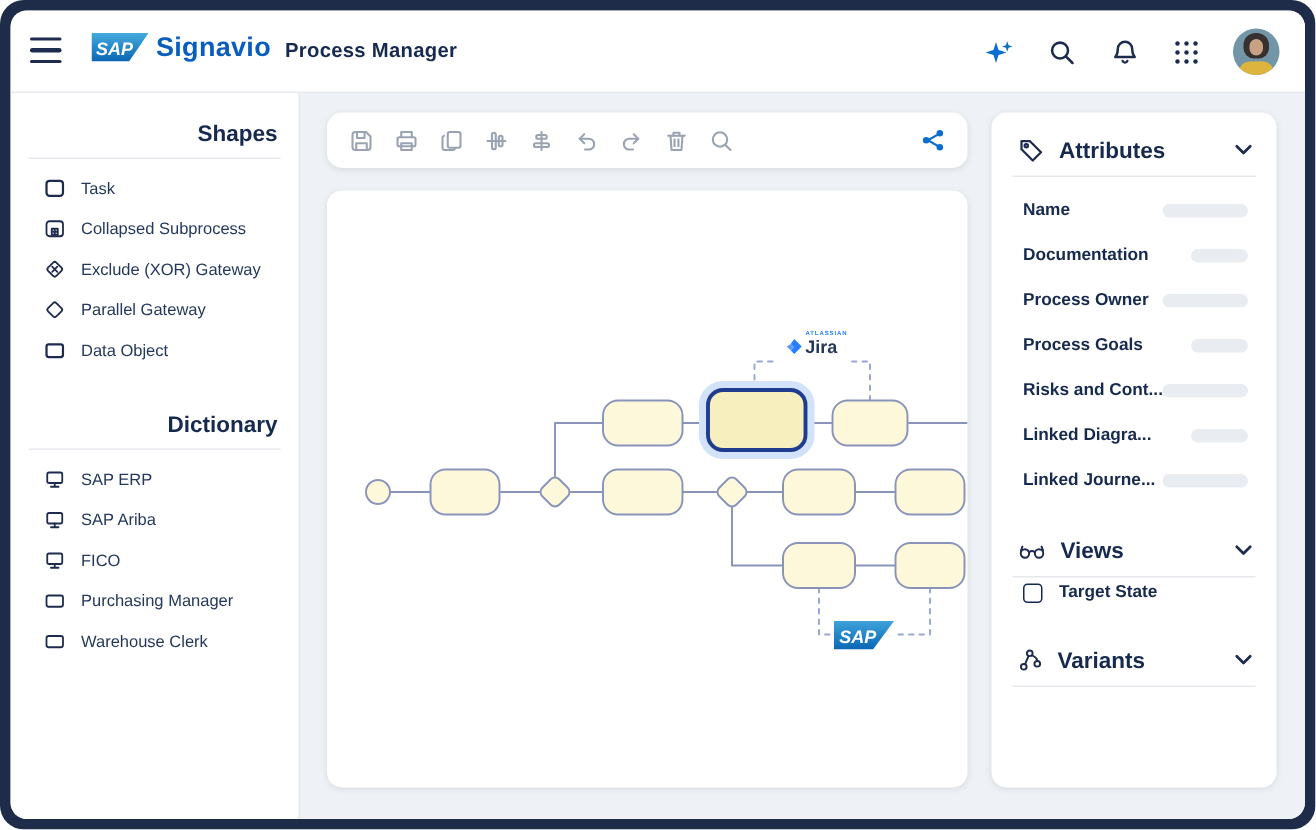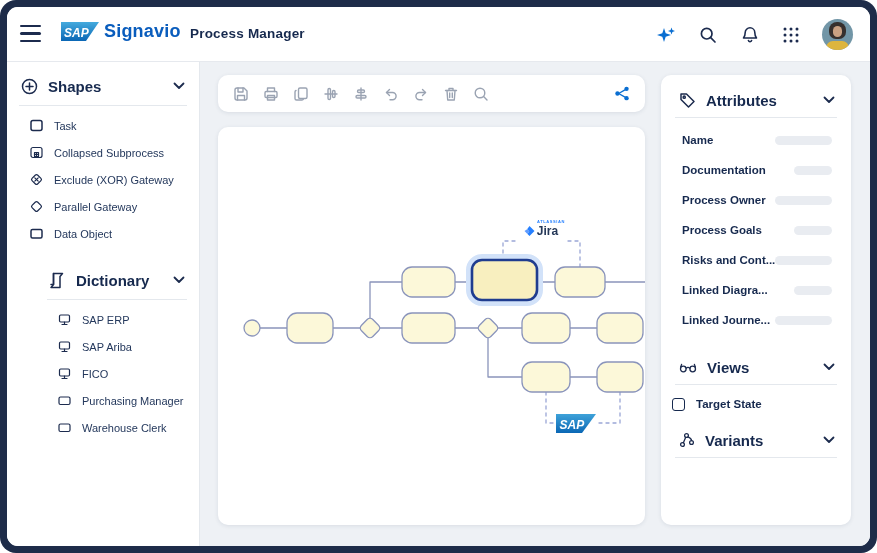--- a/index.html
+++ b/index.html
@@ -17,27 +17,27 @@
   .page-title { position:absolute; left:183px; top:19px; font-size:13.5px; font-weight:bold; color:#16294e; letter-spacing:.2px; }
   .topbar-right { position:absolute; right:17px; top:0; height:55px; display:flex; align-items:center; gap:22px; }
   .tb-icon { display:flex; align-items:center; justify-content:center; cursor:pointer; }
   .avatar { position:relative; width:31px; height:31px; border-radius:50%; overflow:hidden; background:#7296a7; cursor:pointer; }
   .avatar .hair { position:absolute; left:7px; top:3px; width:17px; height:17px; background:#36302e; border-radius:8px 8px 7px 7px; }
   .avatar .face { position:absolute; left:11px; top:7px; width:9px; height:11px; background:#c9a183; border-radius:4.5px; }
   .avatar .body { position:absolute; left:4px; top:22px; width:23px; height:11px; background:#ddb53e; border-radius:7px 7px 0 0; }
 
   
   .sidebar { position:absolute; left:0; top:55px; width:193px; bottom:0; background:#fff; border-right:1px solid #e4e8ed; z-index:4; }
-  .side-section-header { position:relative; display:flex; align-items:center; gap:10px; padding:0 14px; height:30px; cursor:pointer; }
+  .side-section-header { position:relative; display:flex; align-items:flex-end; gap:10px; padding:0 14px; height:30px; cursor:pointer;flex-direction:column; }
   .side-section-header .label { font-size:15px; font-weight:bold; color:#16294e; flex:1; }
   .side-divider { height:1px; background:#e4e8ed; margin:4px 12px 6px 12px; }
   .side-item { display:flex; align-items:center; gap:11px; height:27px; padding-left:23px; cursor:pointer; }
   .side-item .label { font-size:11px; color:#24385c; }
   .sec-shapes { margin-top:9px; }
-  .sec-dict { margin-top:18px;margin-left:28px; }
+  .sec-dict { margin-top:18px; }
 
   
   .main-bg { position:absolute; left:193px; top:55px; right:0; bottom:0; background:#eef1f5; }
   .toolbar { position:absolute; left:211px; top:68px; width:427px; height:37px; background:#fff; border-radius:10px; box-shadow:0 1px 4px rgba(30,45,80,.10); display:flex; align-items:center; padding:0 14px; gap:12px; z-index:2; }
   .tool-btn { width:18px; height:18px; display:flex; align-items:center; justify-content:center; cursor:pointer; }
   .tool-share { margin-left:auto; }
 
   .canvas { position:absolute; left:211px; top:120px; width:427px; height:398px; background:#fff; border-radius:10px; box-shadow:0 1px 4px rgba(30,45,80,.10); overflow:hidden; z-index:1; }
   .canvas svg.diagram { position:absolute; left:0; top:0; }
   .jira-logo { position:absolute; left:299px; top:92px; width:48px; height:24px; text-align:right; background:#fff; }
@@ -49,21 +49,21 @@
   
   .rightpanel { position:absolute; left:654px; top:68px; width:190px; height:450px; background:#fff; border-radius:10px; box-shadow:0 1px 4px rgba(30,45,80,.10); z-index:2; }
   .rp-header { display:flex; align-items:center; gap:10px; padding:0 16px 0 18px; height:34px; cursor:pointer; }
   .rp-header .label { font-size:15px; font-weight:bold; color:#16294e; flex:1; }
   .rp-divider { height:1px; background:#e4e8ed; margin:0 14px; }
   .attr-rows { padding:7px 0 2px 0; }
   .attr-row { display:flex; align-items:center; justify-content:space-between; height:30px; padding:0 19px 0 21px; }
   .attr-row .label { font-size:11.5px; font-weight:bold; color:#16294e; white-space:nowrap; }
   .pill { height:9px; border-radius:5px; background:#e9ecf1; }
   .views-items { padding:4px 0 2px 0; }
-  .view-row { display:flex; align-items:center; gap:11px; height:30px; padding-left:11px; cursor:pointer; }
+  .view-row { display:flex; align-items:flex-start; gap:11px; height:30px; padding-left:21px; cursor:pointer; }
   .view-row .label { font-size:11.5px; font-weight:bold; color:#16294e; }
   .checkbox { position:relative; width:13px; height:13px; border:1.6px solid #16294e; border-radius:3px; background:#fff; }
   .checkbox.checked::after { content:""; position:absolute; left:2.2px; top:0.2px; width:5px; height:8px; border:solid #16294e; border-width:0 1.8px 1.8px 0; transform:rotate(40deg); }
   .rp-gap { height:13px; }
 
   .stroke-navy { stroke:#1c2b4e; fill:none; stroke-width:1.5; stroke-linecap:round; stroke-linejoin:round; }
   .stroke-tool { stroke:#9aa3b2; fill:none; stroke-width:1.4; stroke-linecap:round; stroke-linejoin:round; }
 </style>
 </head>
 <body>

